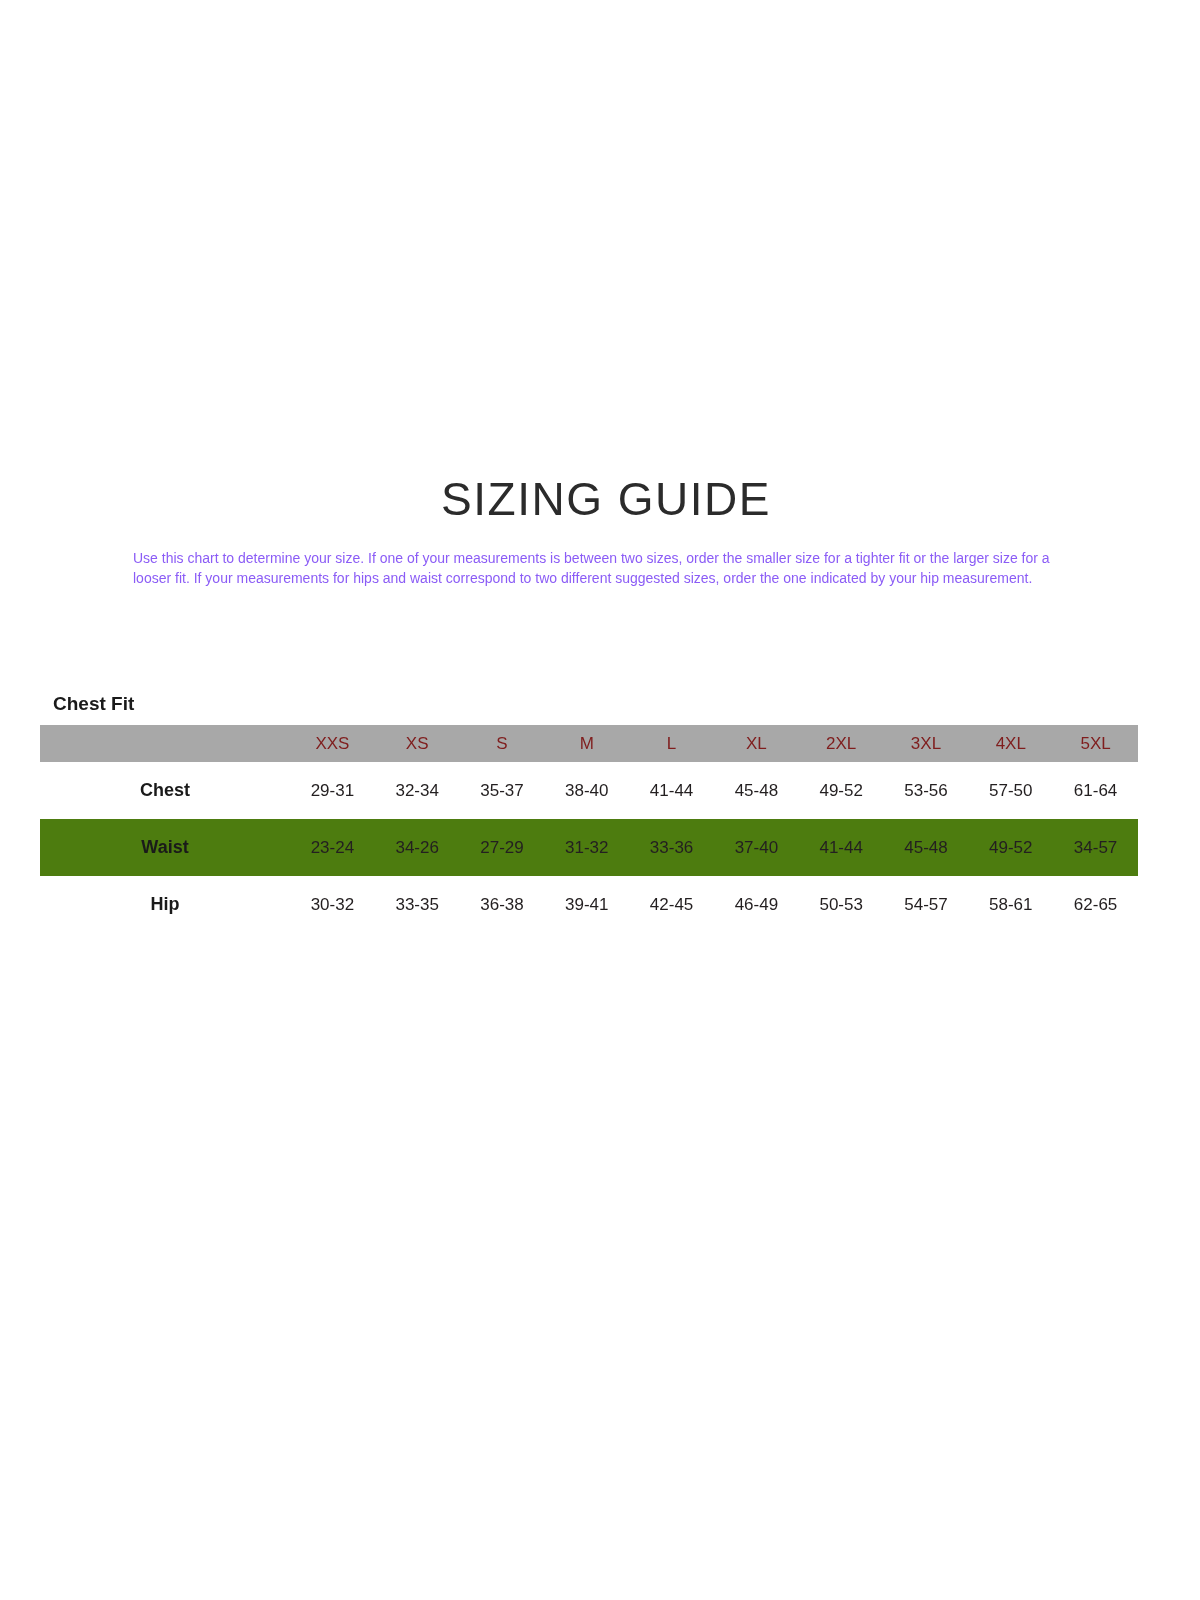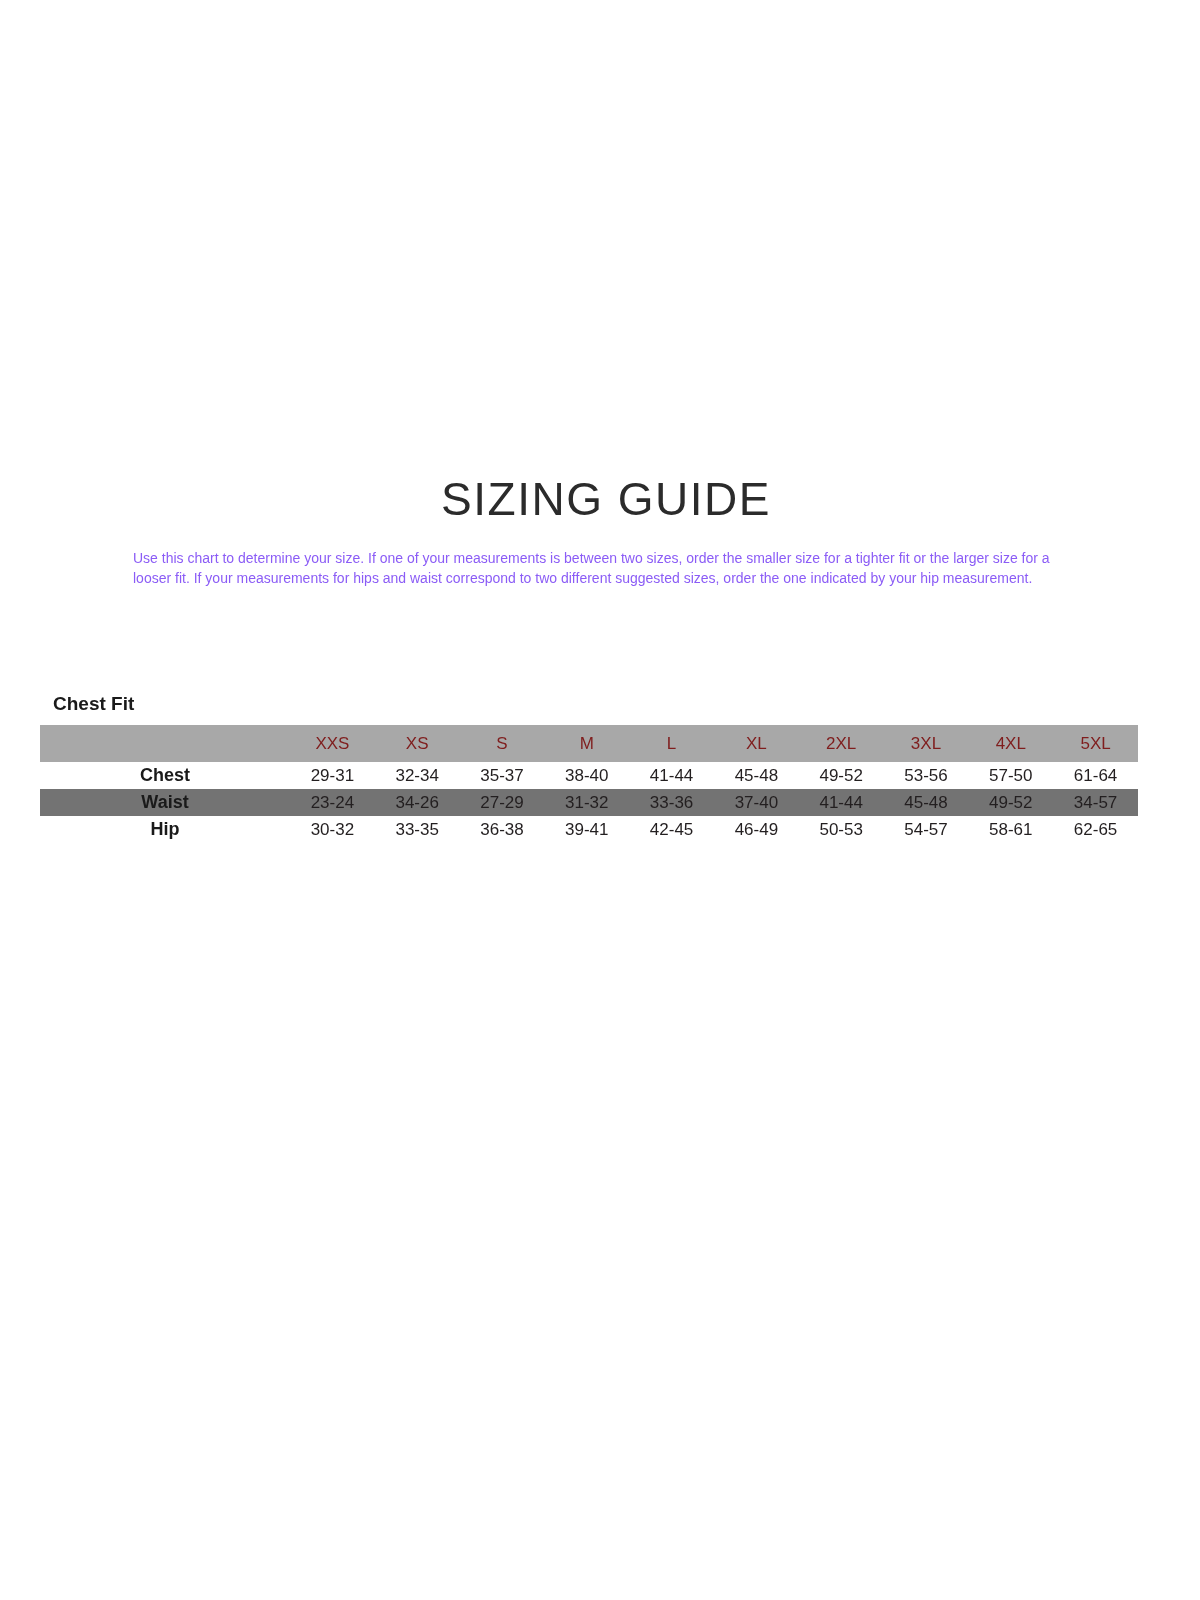--- a/index.html
+++ b/index.html
@@ -60,22 +60,22 @@
   }
   .size-table thead tr {
     height: 37px;
     background: #a8a8a8;
   }
   .size-table thead th {
     color: #7f1d1d;
     font-weight: 400;
     font-size: 17px;
   }
-  .size-table tbody tr { height: 27px; }
-  .size-table tbody tr.alt { background: #737373; margin-top: 8px; }
+  .size-table tbody tr { height: 57px; }
+  .size-table tbody tr.alt { background: #4d7c0f; margin-top: 8px; }
   .size-table td.row-label {
     font-weight: 700;
     font-size: 18px;
     color: #1a1a1a;
   }
 </style>
 </head>
 <body>
 
 <div class="page">

